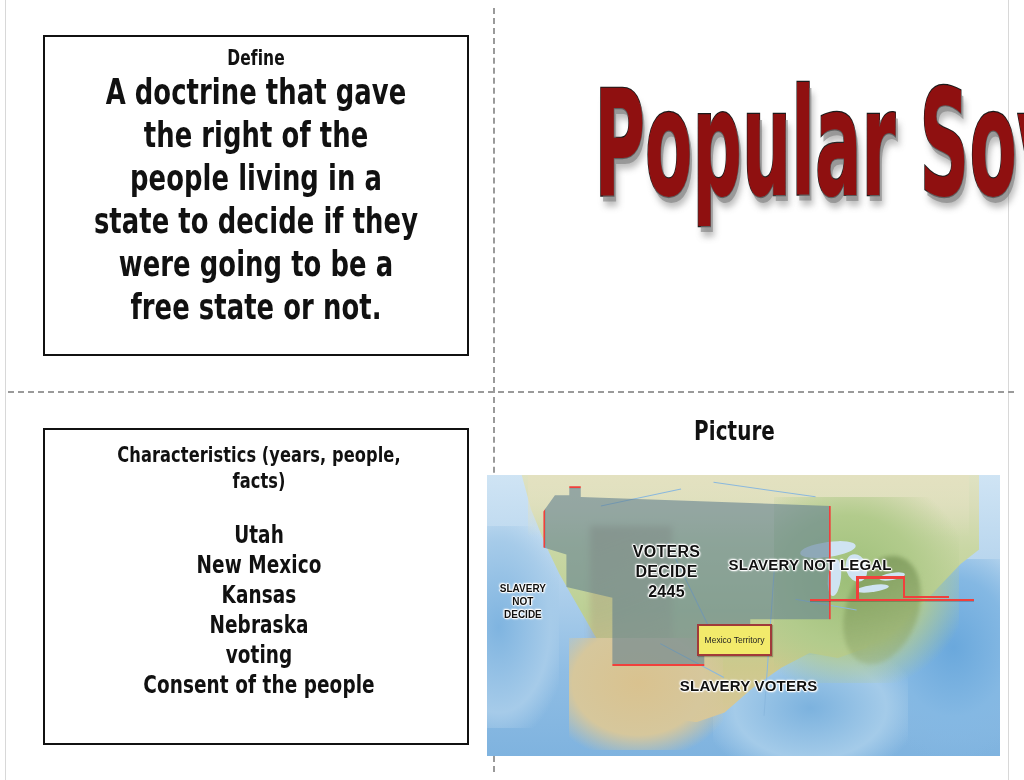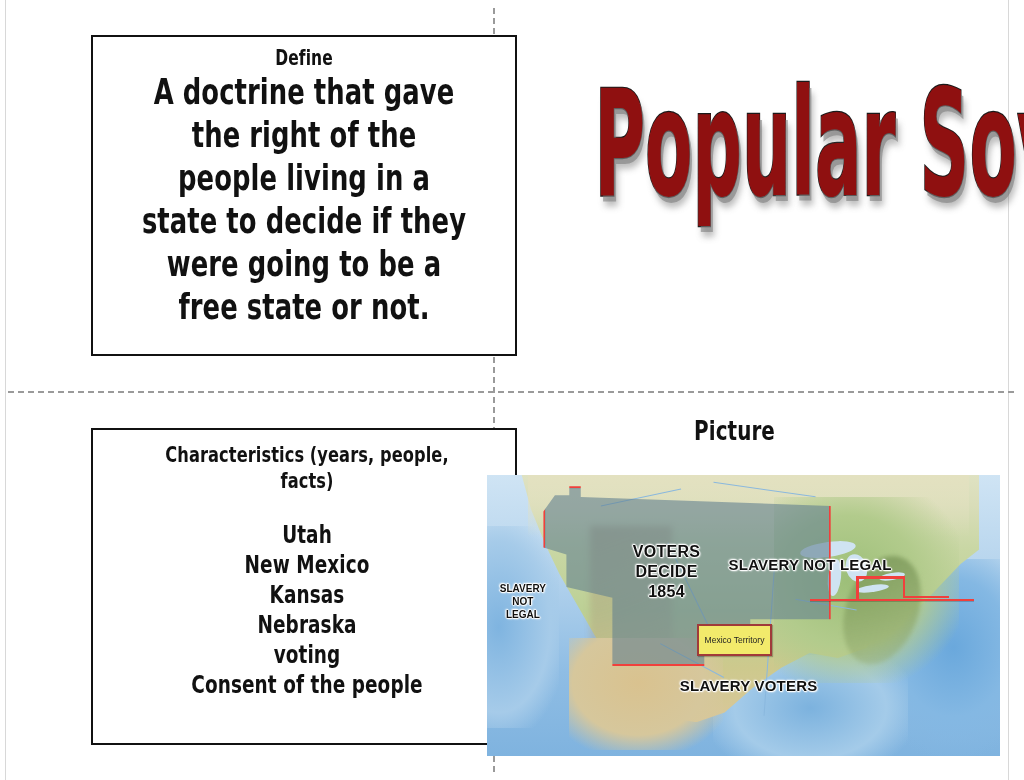--- a/index.html
+++ b/index.html
@@ -55,21 +55,20 @@
   #quad-chars    { left: 0;     top: 393px; width: 493px; height: 387px; }
   #quad-picture  { left: 470px; top: 393px; width: 529px; height: 387px; }
 
   
   .textbox {
     position: absolute;
     background: #ffffff;
     border: 2px solid #111111;
     box-sizing: border-box;
     text-align: center;
-    margin-left: 48px;
   }
   #define-box {
     left: 43px;  top: 35px;
     width: 426px; height: 321px;
     padding: 9px 6px 0 6px;
   }
   #chars-box {
     left: 43px;  top: 35px;
     width: 426px; height: 317px;
     padding: 12px 0 0 6px;
@@ -456,23 +455,23 @@
     <div id="border-east-step2"></div>
     <div id="border-east-step3"></div>
     <div id="border-east-step4"></div>
     <div id="border-east"></div>
 
     <div id="indian-territory">Mexico
 Territory</div>
 
     <div class="map-label" id="label-voters-decide">VOTERS
 DECIDE
-1854</div>
+2445</div>
 
     <div class="map-label" id="label-slavery-not-legal-west">SLAVERY
 NOT
-LEGAL</div>
+DECIDE</div>
 
     <div class="map-label" id="label-slavery-not-legal-east">SLAVERY NOT LEGAL</div>
 
     <div class="map-label" id="label-slavery-legal">SLAVERY VOTERS</div>
   </div>
 </div>
 
 </body></html>

